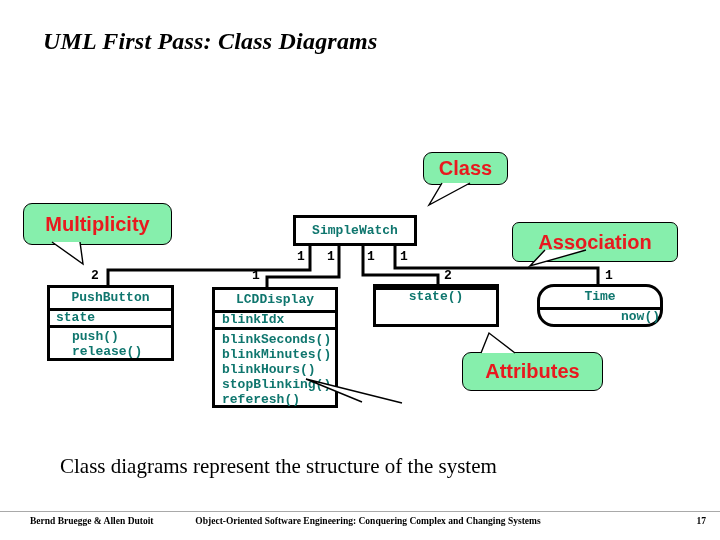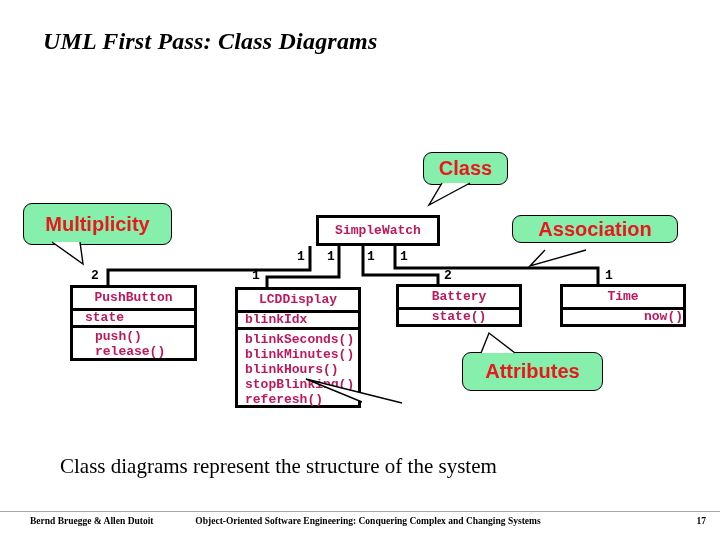--- a/index.html
+++ b/index.html
@@ -17,22 +17,21 @@
     font:21px "Liberation Serif", serif; color:#000;
   }
   svg.layer { position:absolute; left:0; top:0; pointer-events:none; }
   #connectors { z-index:1; }
   #tails { z-index:4; }
 
   .uml-box {
     position:absolute; background:#fff; border:3px solid #000;
     box-sizing:border-box; z-index:2;
     font:bold 13px "Liberation Mono", "DejaVu Sans Mono", monospace;
-    color:#be185d;
-    margin-left:23px;
+    color:#0f766e;
   }
   .uml-header { text-align:center; }
   .uml-sect { border-top:3px solid #000; box-sizing:border-box; }
   .uml-line { white-space:nowrap; }
 
   .mult {
     position:absolute; width:14px; text-align:center; z-index:2;
     font:bold 13px "Liberation Mono", "DejaVu Sans Mono", monospace; color:#000;
   }
 
@@ -77,21 +76,21 @@
   <span class="mult" style="left:249px; top:268px;">1</span>
   <span class="mult" style="left:441px; top:268px;">2</span>
   <span class="mult" style="left:602px; top:268px;">1</span>
 
   <div class="uml-box" style="left:293px; top:215px; width:124px; height:31px;">
     <div class="uml-header" style="line-height:25px;">SimpleWatch</div>
   </div>
 
   <div class="uml-box" style="left:47px; top:285px; width:127px; height:76px;">
     <div class="uml-header" style="height:20px; line-height:20px;">PushButton</div>
-    <div class="uml-sect" style="height:17px; padding-left:12px;">
+    <div class="uml-sect" style="height:17px; padding-left:6px;">
       <div class="uml-line" style="line-height:14px;">state</div>
     </div>
     <div class="uml-sect" style="height:15px; padding-left:22px; padding-top:1px;">
       <div class="uml-line" style="line-height:15px;">push()</div>
       <div class="uml-line" style="line-height:15px;">release()</div>
     </div>
   </div>
 
   <div class="uml-box" style="left:212px; top:287px; width:126px; height:121px;">
     <div class="uml-header" style="height:20px; line-height:20px;">LCDDisplay</div>
@@ -101,40 +100,39 @@
     <div class="uml-sect" style="height:78px; padding-left:7px; padding-top:2px;">
       <div class="uml-line" style="line-height:15px;">blinkSeconds()</div>
       <div class="uml-line" style="line-height:15px;">blinkMinutes()</div>
       <div class="uml-line" style="line-height:15px;">blinkHours()</div>
       <div class="uml-line" style="line-height:15px;">stopBlinking()</div>
       <div class="uml-line" style="line-height:15px;">referesh()</div>
     </div>
   </div>
 
   <div class="uml-box" style="left:373px; top:284px; width:126px; height:43px;">
-    <div class="uml-header" style="height:20px; line-height:20px;">Battery</div>
     <div class="uml-sect" style="height:17px; text-align:center;">
       <div class="uml-line" style="line-height:14px;">state()</div>
     </div>
   </div>
 
-  <div class="uml-box" style="left:537px; top:284px; width:126px; height:43px;">
+  <div class="uml-box" style="left:537px; top:284px; width:126px; height:43px;border-radius:17px;">
     <div class="uml-header" style="height:20px; line-height:20px;">Time</div>
     <div class="uml-sect" style="height:17px; text-align:right;">
       <div class="uml-line" style="line-height:14px;">now()</div>
     </div>
   </div>
 
   <div class="callout" style="left:423px; top:152px; width:85px; height:33px;">
     <span>Class</span>
   </div>
   <div class="callout" style="left:23px; top:203px; width:149px; height:42px;">
     <span>Multiplicity</span>
   </div>
-  <div class="callout" style="left:512px; top:215px; width:166px; height:28px;">
+  <div class="callout" style="left:512px; top:222px; width:166px; height:40px;border-radius:7px;">
     <span>Association</span>
   </div>
   <div class="callout" style="left:462px; top:352px; width:141px; height:39px;">
     <span>Attributes</span>
   </div>
 
   <svg id="tails" class="layer" width="720" height="540" viewBox="0 0 720 540">
     <path d="M 442,183 L 429,205 L 470,183" fill="#fff" stroke="#000" stroke-width="1.4"></path>
     <path d="M 52,242 L 83,264 L 80,242" fill="#fff" stroke="#000" stroke-width="1.4"></path>
     <path d="M 545,250 L 530,266 L 586,250" fill="#fff" stroke="#000" stroke-width="1.4"></path>

